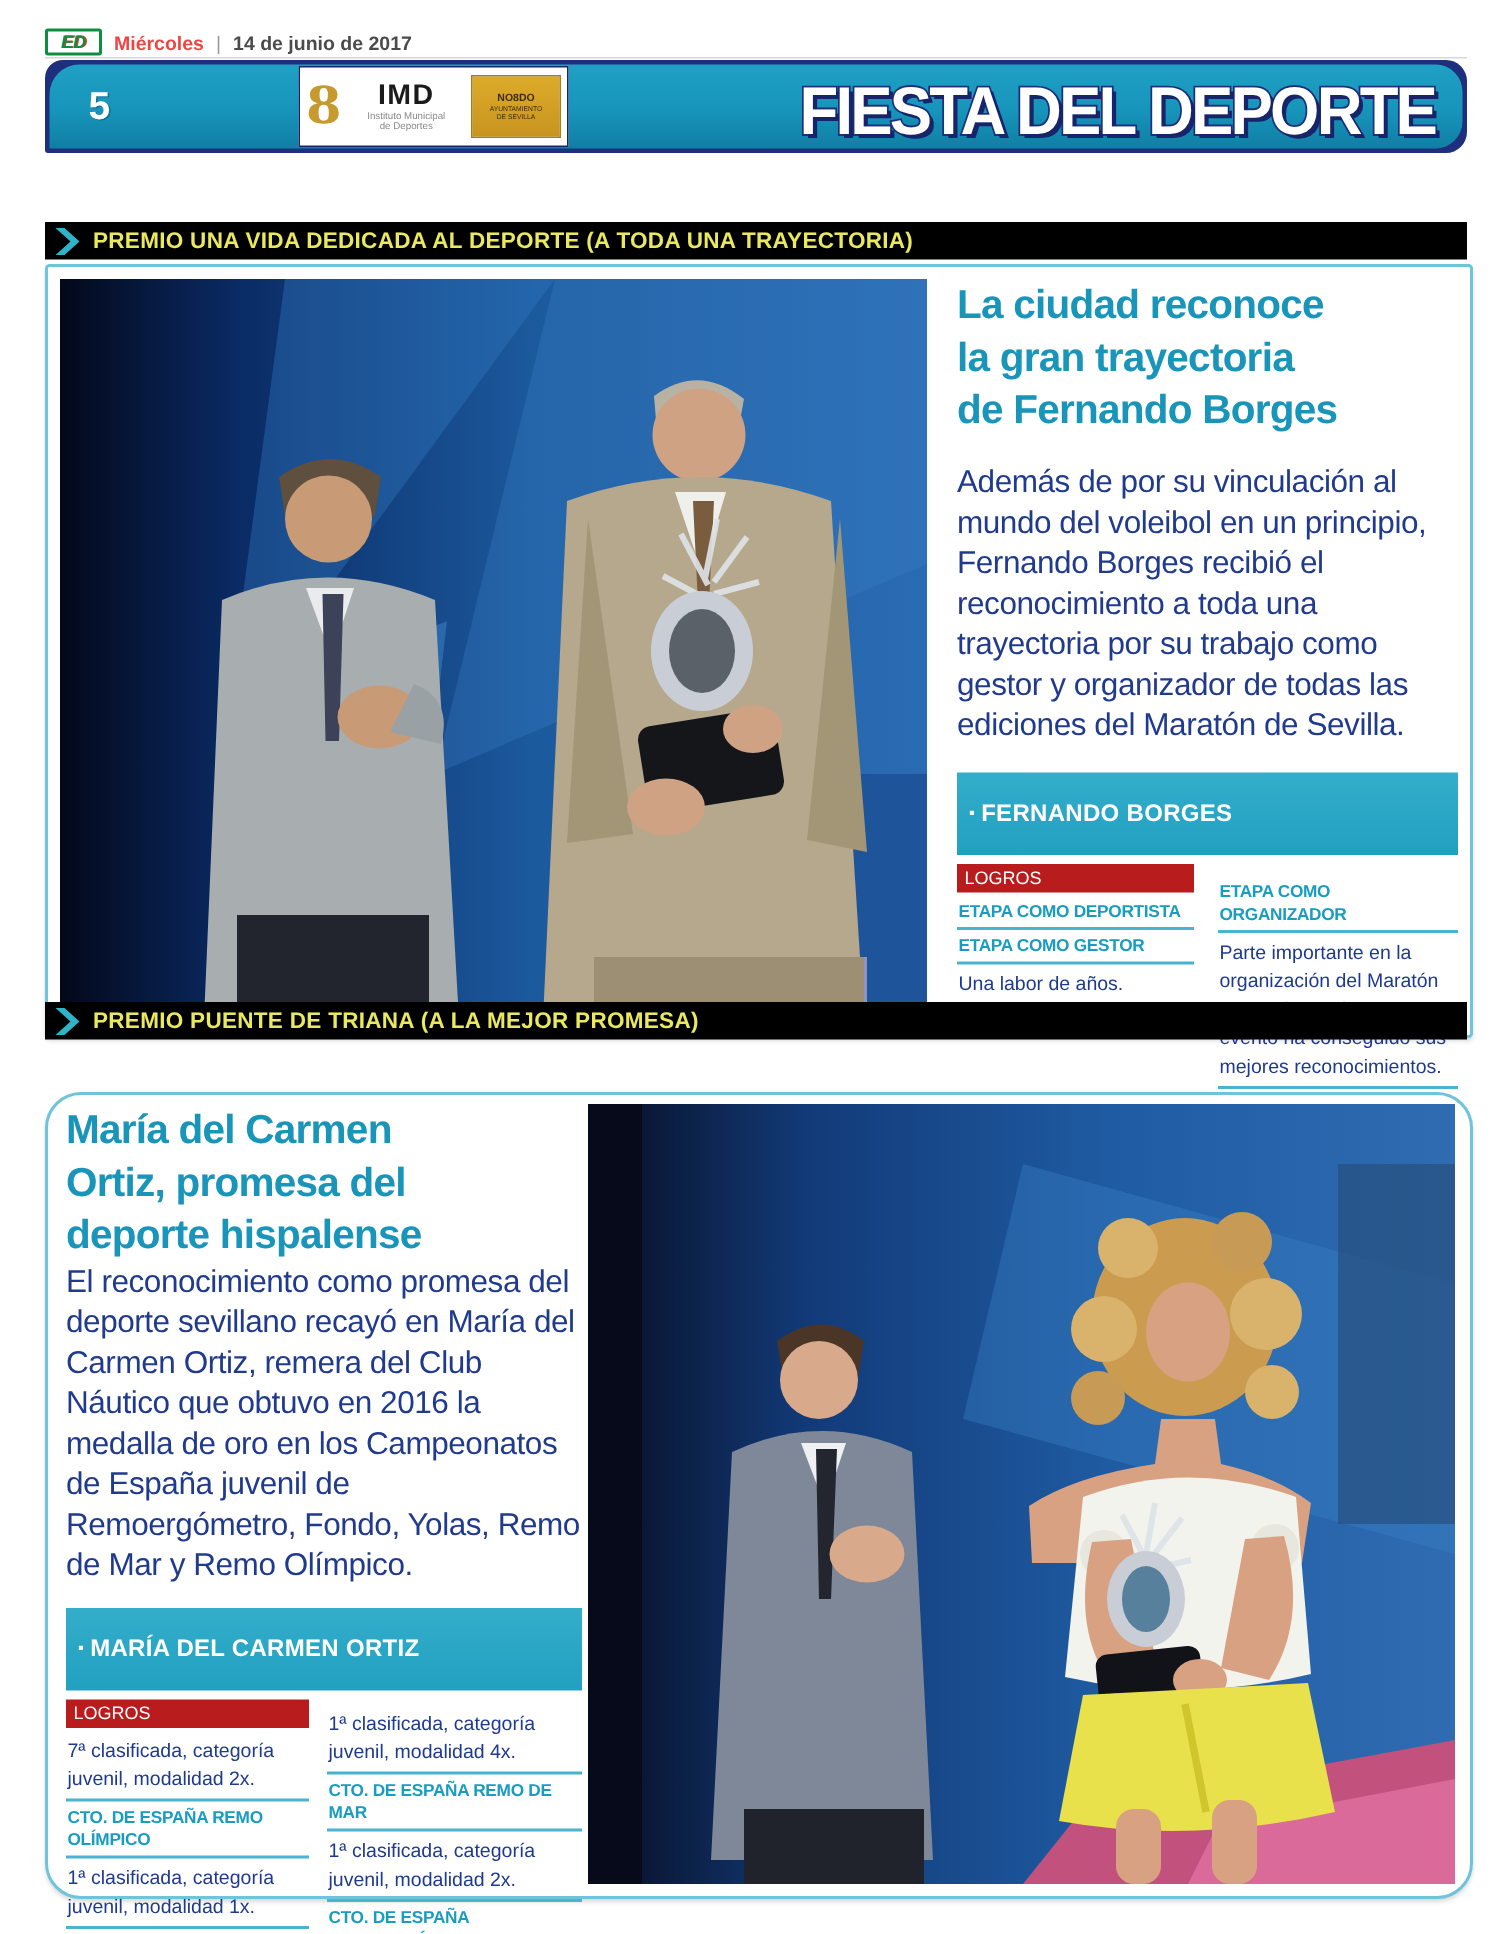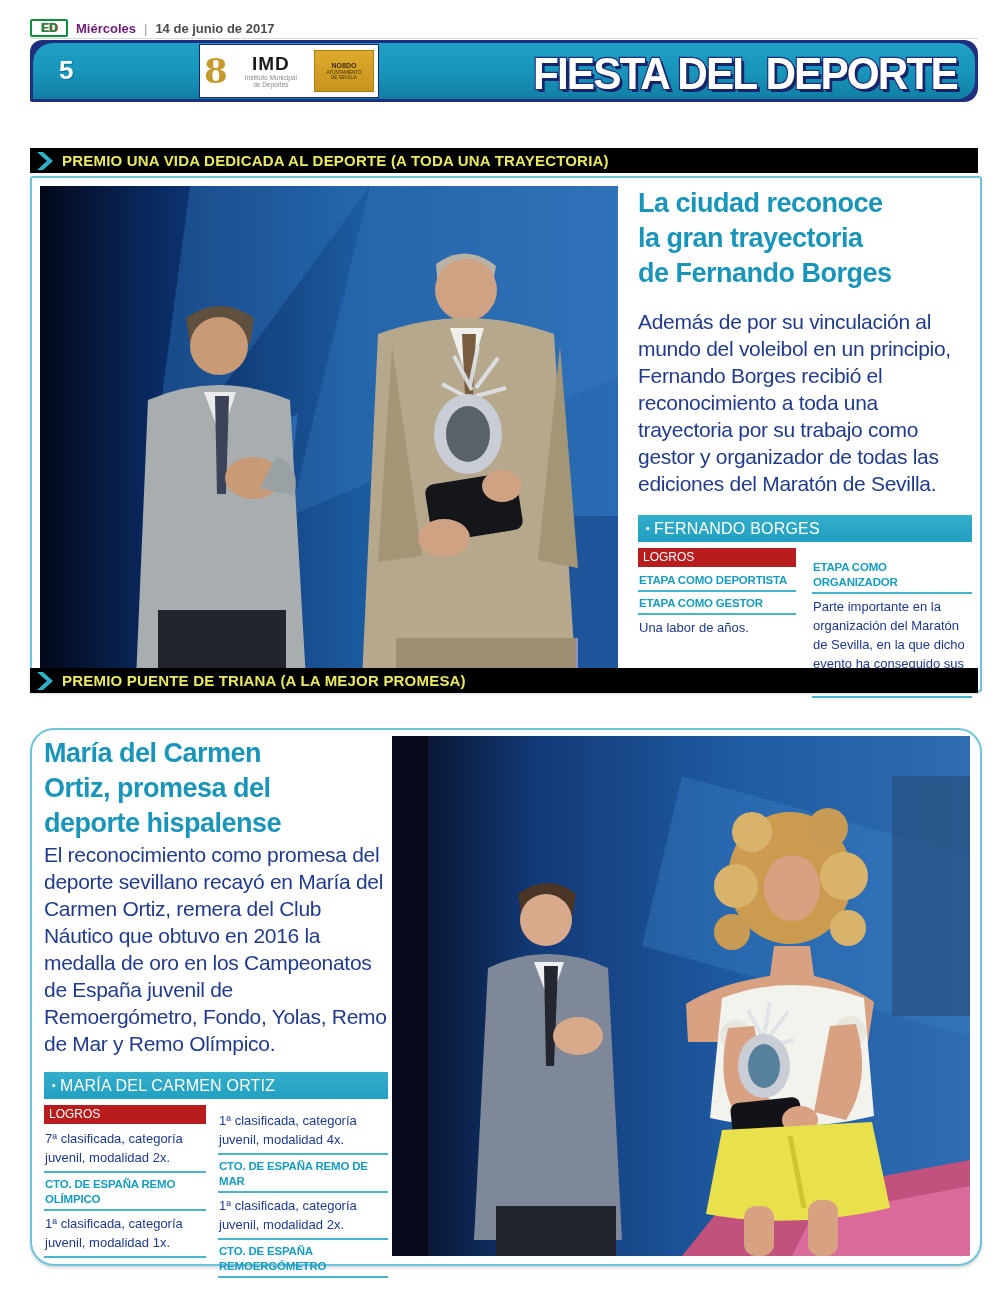--- a/index.html
+++ b/index.html
@@ -4,23 +4,23 @@
 <style>
   html,body{margin:0;padding:0;background:#ffffff;}
   .page{position:relative;width:1000px;height:1289px;background:#ffffff;
         font-family:"Liberation Sans",sans-serif;overflow:hidden;}
 
   
   .masthead{position:absolute;left:30px;top:18px;width:948px;height:20px;
             border-bottom:1px solid #d8d8d8;display:flex;align-items:center;gap:8px;}
   .ed-logo{display:inline-block;min-width:30px;text-align:center;padding:0 2px;
            border:2px solid #0c8f3f;border-radius:2px;color:#0c8f3f;background:#fff;
-           font-weight:bold;font-size:12px;line-height:14px;
+           font-weight:bold;font-style:italic;font-size:12px;line-height:14px;
            text-shadow:1px 0 0 #d03a2c;}
-  .mh-day{color:#701a75;font-weight:bold;font-size:13px;}
+  .mh-day{color:#ef4444;font-weight:bold;font-size:13px;}
   .mh-sep{color:#9a9a9a;font-size:13px;}
   .mh-date{color:#4b4b4b;font-size:13px;font-weight:bold;}
 
   
   .band{position:absolute;left:30px;top:40px;width:948px;height:62px;
         background:#1d2f7d;border-radius:12px 14px 14px 2px;}
   .band-inner{position:absolute;left:3px;top:3px;right:3px;bottom:3px;
         background:linear-gradient(180deg,#1fa0c4 0%,#1794ba 55%,#117ea4 100%);
         border-radius:20px 18px 18px 0;}
   .page-num{position:absolute;left:26px;top:12px;color:#ffffff;font-weight:bold;
@@ -51,22 +51,22 @@
   
   .art-box{position:absolute;left:30px;width:948px;background:#ffffff;
         border:2px solid #6fc3da;border-radius:3px;box-shadow:0 2px 3px rgba(0,0,0,.15);}
   .photo{position:absolute;overflow:hidden;background:#0b2a63;}
   .photo svg{display:block;}
 
   .headline{color:#1a95ba;font-weight:bold;font-size:27px;line-height:35px;letter-spacing:-.5px;}
   .bodytext{color:#203a8d;font-size:21px;line-height:27px;letter-spacing:-.3px;font-weight:500;}
 
   
-  .ib-title{background:linear-gradient(180deg,#33aecb,#22a0c0);color:#ffffff;font-weight:normal;
-        font-size:16px;line-height:26px;padding:0 8px;letter-spacing:.2px;}
+  .ib-title{background:linear-gradient(180deg,#33aecb,#22a0c0);color:#ffffff;font-weight:bold;
+        font-size:16px;line-height:26px;padding:14px 8px;letter-spacing:.2px;}
   .ib-bullet{font-size:11px;vertical-align:2px;margin-right:4px;}
   .ib-cols{display:flex;margin-top:6px;}
   .ib-col{box-sizing:border-box;}
   .ib-tag{background:#b91c1c;color:#ffffff;font-weight:normal;font-size:12px;
         line-height:17px;padding:1px 5px;margin-bottom:2px;}
   .ib-label{color:#189cc0;font-weight:bold;font-size:11.5px;line-height:15px;
         letter-spacing:-.2px;padding:4px 1px 2px;border-bottom:2px solid #49b4cf;}
   .ib-text{color:#1e3a8e;font-size:13px;line-height:19px;padding:3px 1px 4px;
         border-bottom:2px solid #49b4cf;}
   .ib-text.no-line{border-bottom:none;}

